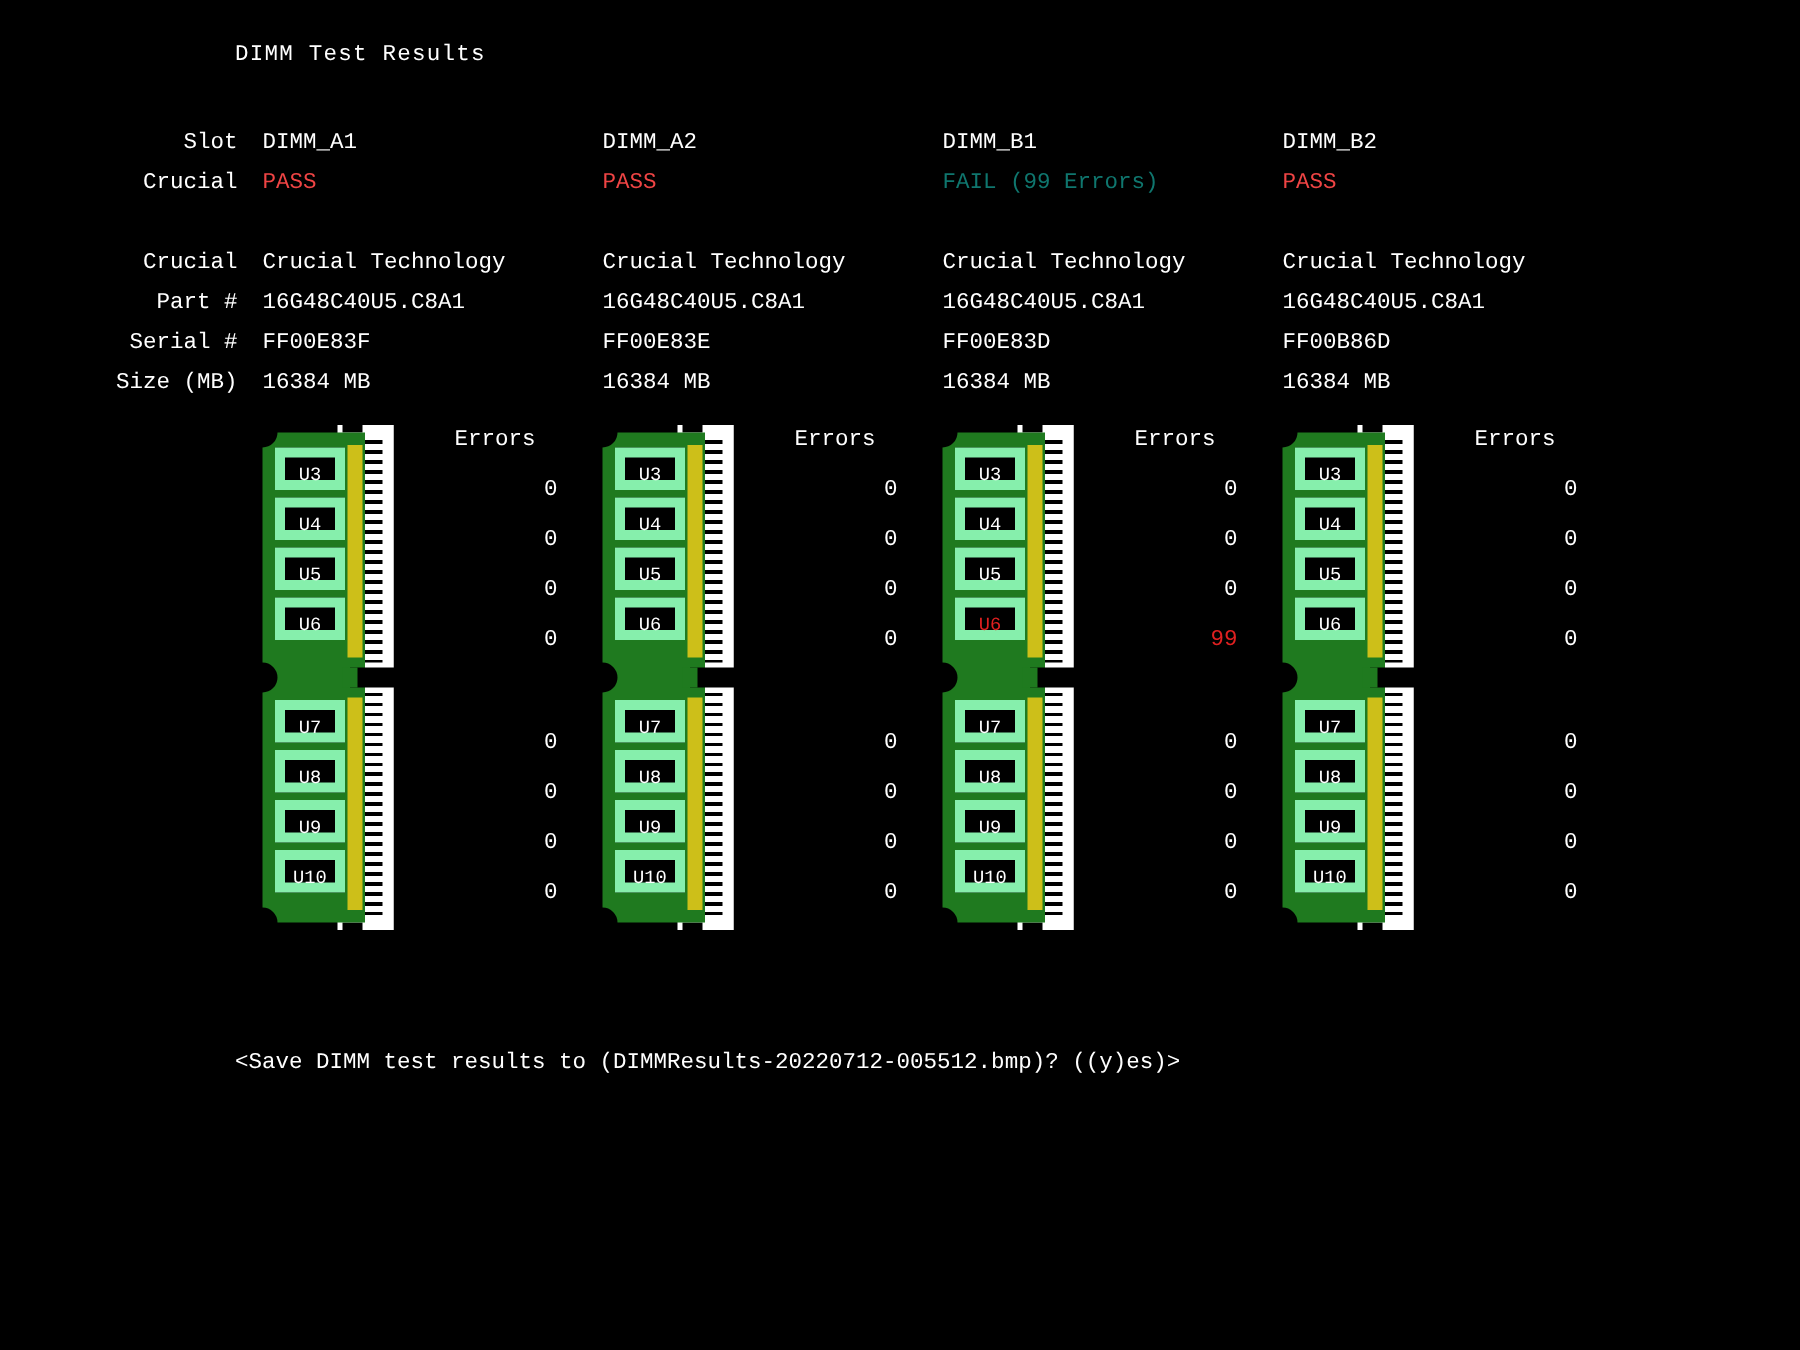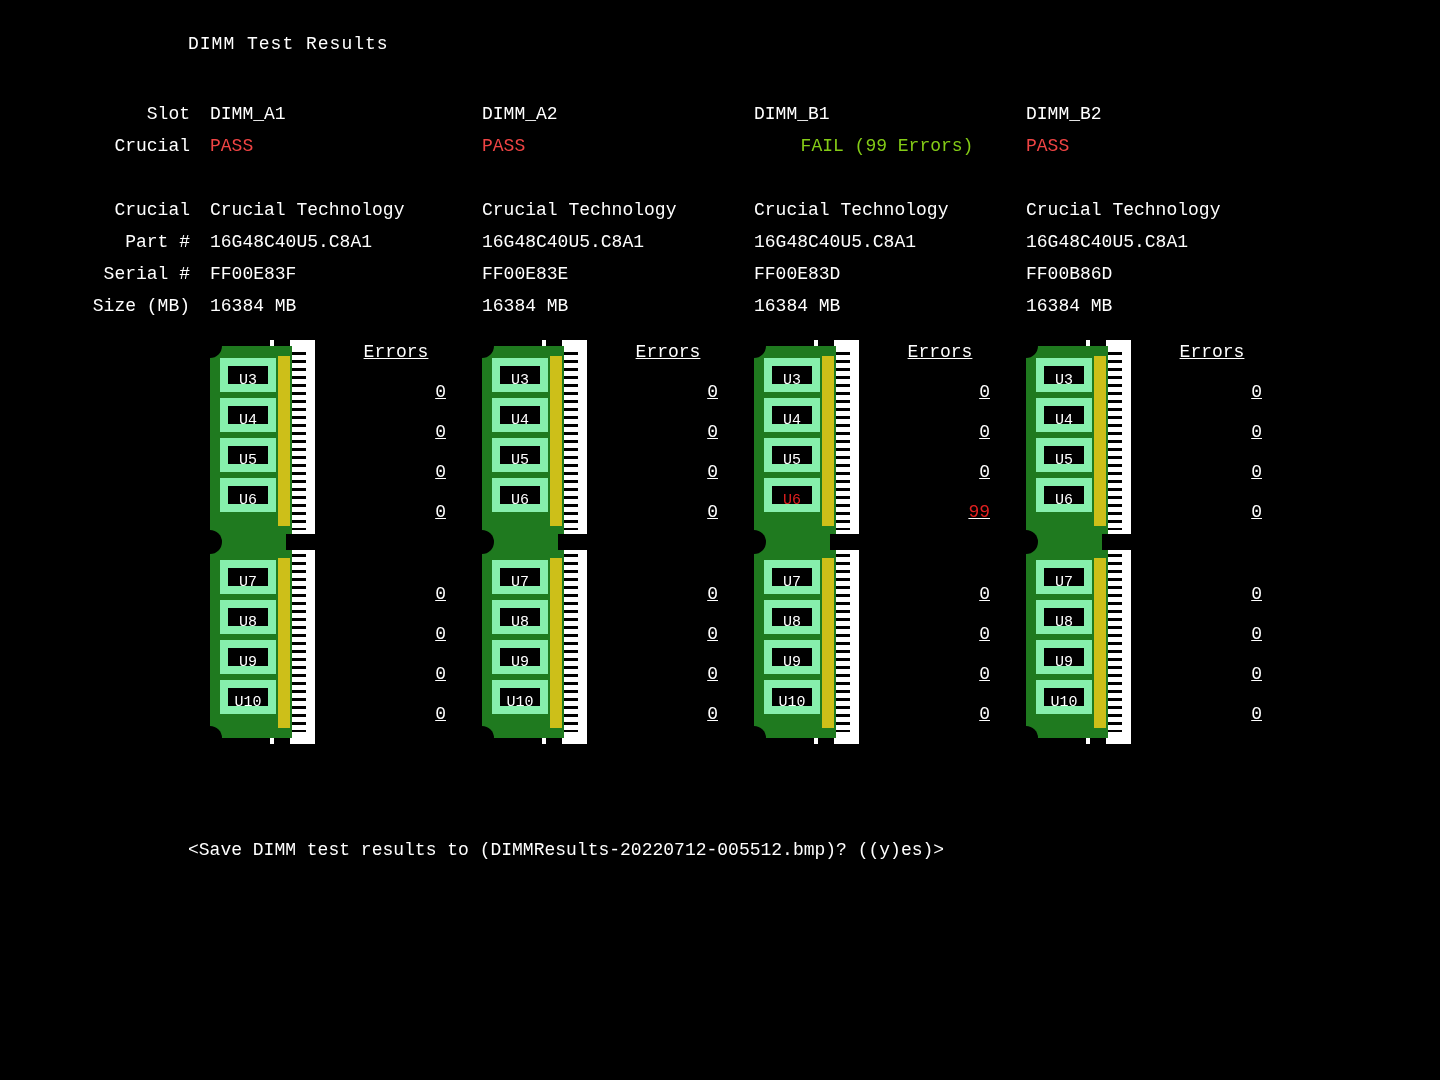--- a/index.html
+++ b/index.html
@@ -49,21 +49,21 @@
     box-sizing: border-box;
     padding-left: 6px;
   }
   .col .row {
     height: 32px;
     line-height: 32px;
     white-space: nowrap;
   }
   .col .gap { height: 32px; }
   .pass { color: #ef4444; }
-  .fail { color: #84cc16; text-align: center; }
+  .fail { color: #0f766e; }
 
   
   .dimm-block {
     margin-top: 20px;
     display: flex;
     align-items: flex-start;
   }
   .dimm-gfx {
     position: relative;
     width: 112px;
@@ -181,21 +181,20 @@
     color: #e02020;
   }
   .dimm-gfx .chips .split {
     height: 42px;
   }
 
   .errors-col {
     margin-left: 24px;
     width: 100px;
     text-align: right;
-    text-decoration: underline;
   }
   .errors-col .hdr {
     height: 30px;
     line-height: 20px;
     text-align: center;
   }
   .errors-col .val {
     height: 40px;
     line-height: 40px;
   }

